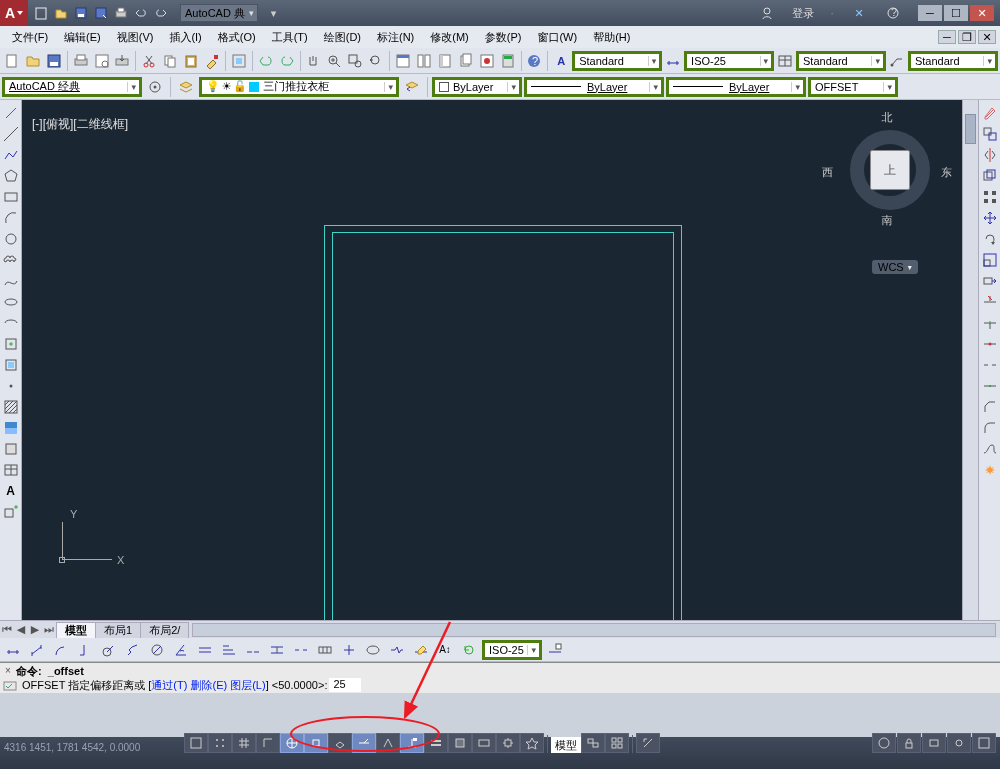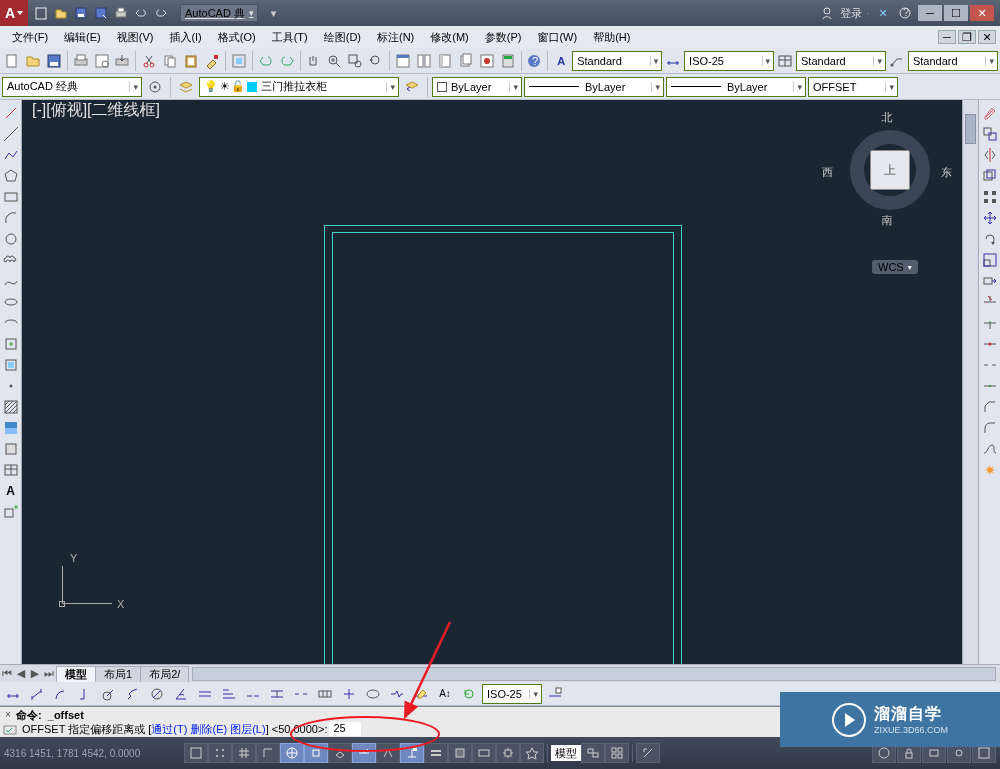--- a/index.html
+++ b/index.html
@@ -5,57 +5,57 @@
 *{box-sizing:border-box;margin:0;padding:0;font-family:Tahoma,'Microsoft YaHei',sans-serif;font-size:11px;color:#000;}
 html,body{width:1000px;height:769px;overflow:hidden;background:#ccd2dc;}
 .app{width:1000px;height:769px;display:flex;flex-direction:column;position:relative;background:#ccd2dc;}
 
 
 .titlebar{height:26px;background:linear-gradient(#5b6677,#424d5f);display:flex;align-items:center;color:#fff;position:relative;}
 .logo{width:28px;height:26px;background:#a12b30;display:flex;align-items:center;justify-content:center;color:#fff;font-weight:bold;font-size:14px;}
 .logo:after{content:"";width:0;height:0;border-top:4px solid #fff;border-left:3px solid transparent;border-right:3px solid transparent;margin-left:2px;}
 .qat{display:flex;align-items:center;padding:0 4px;gap:2px;}
 .qat-btn{width:18px;height:18px;display:flex;align-items:center;justify-content:center;color:#e0e0e0;cursor:pointer;}
-.workspace-dd{height:18px;background:#6b7687;border:1px solid #4a5263;display:flex;align-items:center;padding:0 4px;margin:0 6px;color:#e0e0e0;text-decoration:underline;}
+.workspace-dd{height:18px;background:#6b7687;border:1px solid #4a5263;display:flex;align-items:center;padding:0 4px;margin:0 6px;color:#e0e0e0;}
 .wd-arrow:after{content:"▾";margin-left:4px;font-size:9px;}
 .title-center{position:absolute;left:50%;transform:translateX(-50%);display:flex;align-items:center;}
 .title-chip{background:#a6b8d8;color:#1a1a1a;padding:1px 6px;height:17px;display:flex;align-items:center;}
 .file-chip{background:#c9d6ec;color:#1a1a1a;padding:1px 8px;height:17px;margin-left:0;display:flex;align-items:center;}
 .search-box{margin-left:20px;height:18px;background:#7a8497;border:1px solid #4a5263;padding:0 4px;color:#bbb;font-style:italic;width:100px;display:flex;align-items:center;}
-.title-right{margin-left:auto;display:flex;align-items:center;padding-right:6px;gap:4px;}
+.title-right{margin-left:auto;display:flex;align-items:center;padding-right:6px;gap:16px;}
 .win-btns{display:flex;gap:2px;}
 .win-btn{width:24px;height:16px;background:#aeb6c4;display:flex;align-items:center;justify-content:center;}
 .win-btn.close{background:#c4554e;}
 
 
 .menubar{height:22px;background:#e5e9f0;display:flex;align-items:center;padding:0 4px;}
 .menu-item{padding:3px 8px;cursor:pointer;}
 .menubar .win-btns{margin-left:auto;}
 .menubar .win-btn{width:18px;height:14px;background:#d0d5e0;border:1px solid #9aa;}
 
 
 .toolbar{height:26px;background:#e1e5ed;border-bottom:1px solid #b5bcc9;display:flex;align-items:center;padding:0 2px;gap:1px;}
 .tb-btn{width:22px;height:22px;display:flex;align-items:center;justify-content:center;cursor:pointer;border:1px solid transparent;}
 .tb-sep{width:1px;height:20px;background:#b5bcc9;margin:0 2px;}
-.tb-dd{height:20px;background:#fff;border:1px solid #4d7c0f;display:flex;align-items:center;padding:0 4px;min-width:90px;position:relative;}
+.tb-dd{height:20px;background:#fff;border:3px solid #4d7c0f;display:flex;align-items:center;padding:0 4px;min-width:90px;position:relative;}
 .tb-dd:after{content:"▾";position:absolute;right:3px;font-size:9px;color:#555;border-left:1px solid #ccc;padding-left:3px;}
-.tb-dd.w140{min-width:140px;}
+.tb-dd.w140{min-width:140px;text-decoration:underline;}
 .tb-dd.w60{min-width:60px;}
 
 
 .toolbar2{height:26px;background:#e1e5ed;border-bottom:1px solid #b5bcc9;display:flex;align-items:center;padding:0 2px;gap:2px;}
 
 
 .main{flex:1;display:flex;background:#1a2733;position:relative;min-height:0;}
 .ltools,.rtools{width:22px;background:#e1e5ed;display:flex;flex-direction:column;align-items:center;padding-top:4px;gap:3px;border-right:1px solid #aab;}
 .rtools{border-right:none;border-left:1px solid #aab;}
 .lt-btn{width:18px;height:18px;display:flex;align-items:center;justify-content:center;cursor:pointer;}
 
 .canvas{flex:1;background:#1a2733;position:relative;overflow:hidden;}
-.viewport-label{position:absolute;top:0;left:10px;color:#e0e0e0;font-size:16px;}
+.viewport-label{position:absolute;top:16px;left:10px;color:#e0e0e0;font-size:12px;}
 .rect-outer{position:absolute;top:125px;left:302px;width:358px;height:477px;border:1px solid #3ed5c8;}
 .rect-inner{position:absolute;top:132px;left:310px;width:342px;height:456px;border:1px solid #3ed5c8;}
 .ucs-icon{position:absolute;bottom:60px;left:40px;color:#aaa;}
 .ucs-icon .v{position:absolute;width:1px;height:38px;background:#aaa;bottom:0;left:0;}
 .ucs-icon .h{position:absolute;height:1px;width:50px;background:#aaa;bottom:0;left:0;}
 .ucs-icon .yl{position:absolute;top:-52px;left:8px;}
 .ucs-icon .xl{position:absolute;left:55px;bottom:-6px;}
 .ucs-icon .bx{position:absolute;bottom:-3px;left:-3px;width:6px;height:6px;border:1px solid #aaa;}
 .viewcube{position:absolute;top:10px;right:26px;width:130px;height:130px;color:#ccc;text-align:center;}
 .vc-center{position:absolute;top:40px;left:48px;width:40px;height:40px;background:#e6e8ee;color:#555;display:flex;align-items:center;justify-content:center;font-size:12px;border:1px solid #888;border-radius:2px;}
@@ -81,21 +81,21 @@
 .cmdarea{background:#e8e8e8;border-top:1px solid #888;display:flex;flex-direction:column;position:relative;}
 .cmd-hist{padding:1px 22px;color:#000;background:#eaeaea;height:14px;white-space:pre;font-weight:bold;}
 .cmd-line{display:flex;align-items:center;background:#eaeaea;padding:1px 2px;height:16px;}
 .cmd-icon{width:16px;height:14px;margin-right:4px;display:flex;align-items:center;justify-content:center;}
 .cmd-text{white-space:pre;}
 .cmd-blue{color:#0020ee;text-align:center;}
 .cmd-input{background:#fff;padding:0 4px;margin-left:2px;min-width:32px;height:14px;}
 .cmd-close{position:absolute;left:3px;top:2px;font-size:10px;color:#555;cursor:pointer;display:flex;align-items:center;justify-content:center;width:10px;height:10px;transform:rotate(0deg);}
 
 
-.statusbar{height:22px;background:linear-gradient(#404a5b,#2f3847);display:flex;align-items:center;color:#ccc;padding:16px 4px;gap:0;}
+.statusbar{height:22px;background:linear-gradient(#404a5b,#2f3847);display:flex;align-items:flex-end;color:#ccc;padding:16px 4px;gap:0;margin-top:44px;}
 .coord{width:180px;color:#9aa2b2;font-size:10px;}
 .sb-btn{width:24px;height:20px;display:flex;align-items:center;justify-content:center;border:1px solid #5a6375;background:#4a5263;cursor:pointer;}
 .sb-btn.on{background:#6f89c0;border-color:#8aa4de;}
 .sb-sep{width:1px;height:18px;background:#5a6375;margin:0 3px;}
 .sb-right{margin-left:auto;display:flex;align-items:center;gap:1px;}
 
 
 .anno-arrow{position:absolute;pointer-events:none;}
 .anno-ellipse{position:absolute;border:2px solid #ec1c24;border-radius:50%;pointer-events:none;}
 
@@ -960,21 +960,14 @@
   <svg class="anno-arrow" style="left:395px;top:617px;" width="65" height="110">
     <defs>
         <marker id="ah" markerWidth="8" markerHeight="8" refX="6" refY="3" orient="auto">
           <path d="M0 0L7 3 0 6z" fill="#ec1c24"></path>
         </marker>
       </defs>
     <line x1="55" y1="5" x2="10" y2="100" stroke="#ec1c24" stroke-width="2.5" marker-end="url(#ah)"></line>
   </svg>
   <div class="anno-ellipse" style="left:290px;top:716px;width:150px;height:36px;"></div>
 
-  <div class="watermark">
-    <div class="wm-logo"></div>
-    <div>
-      <div class="wm-text">溜溜自学</div>
-      <div class="wm-sub">ZIXUE.3D66.COM</div>
-    </div>
-  </div>
 
 </div>
 
 </body></html>

